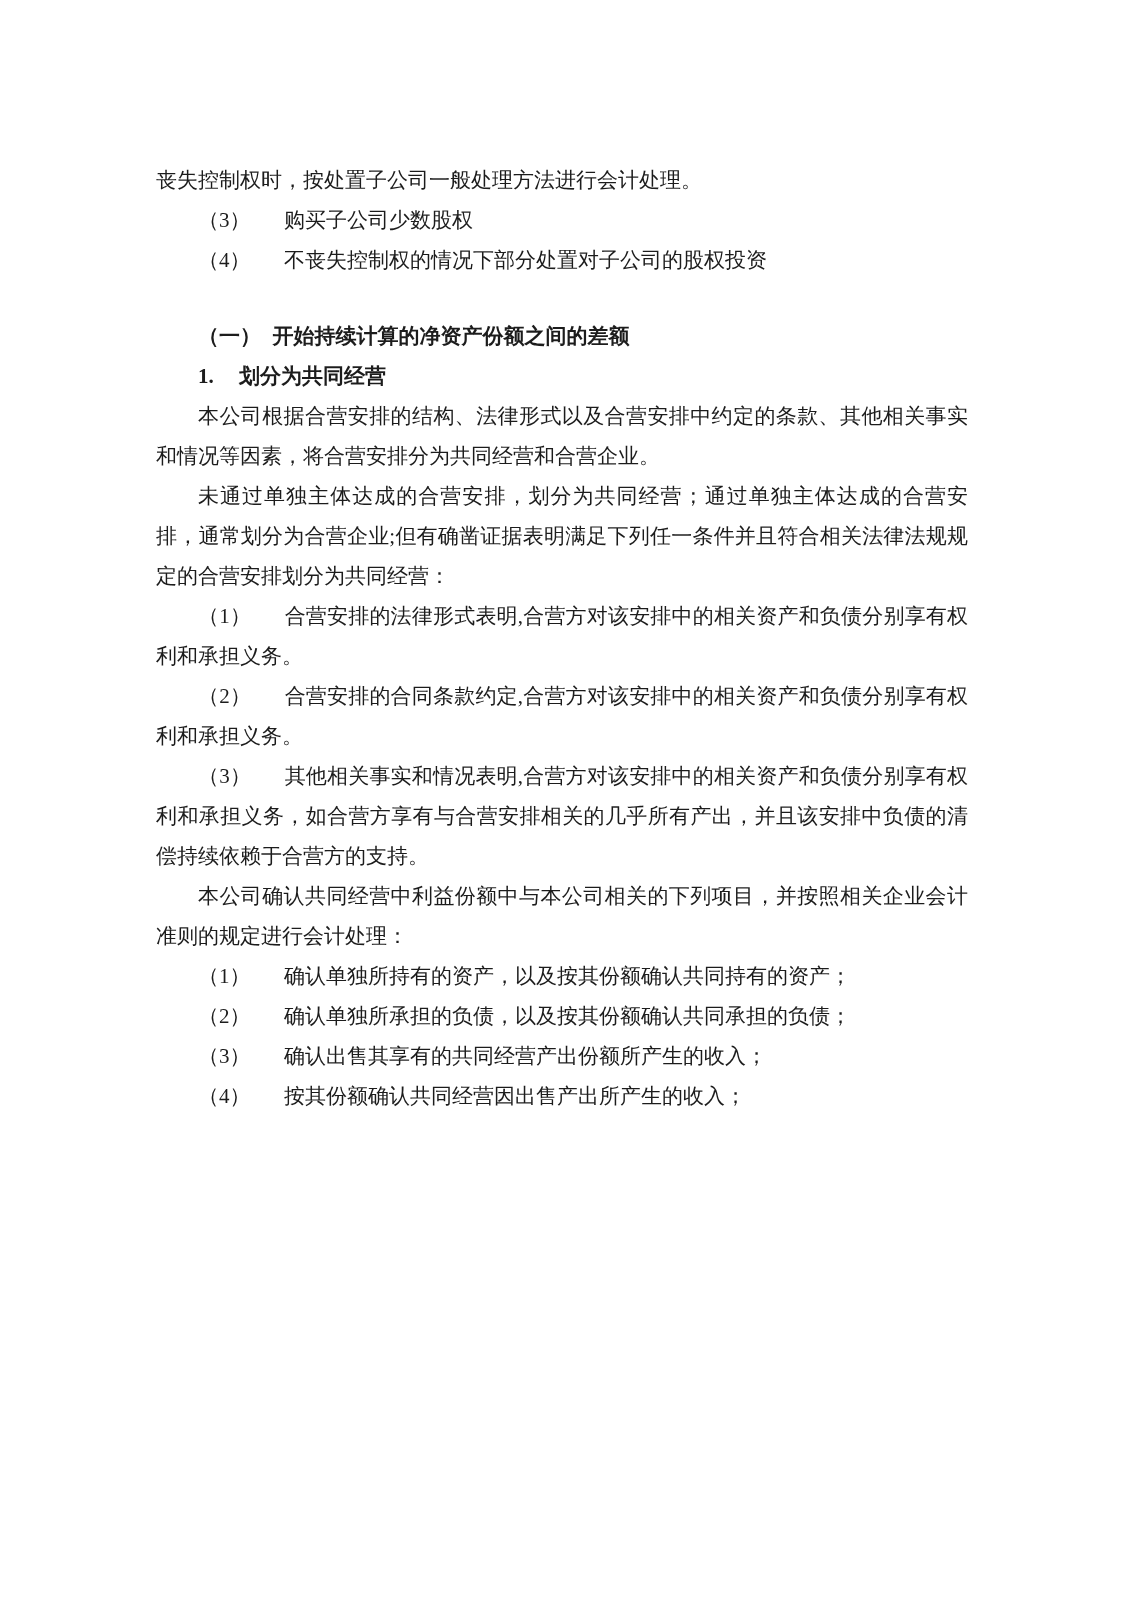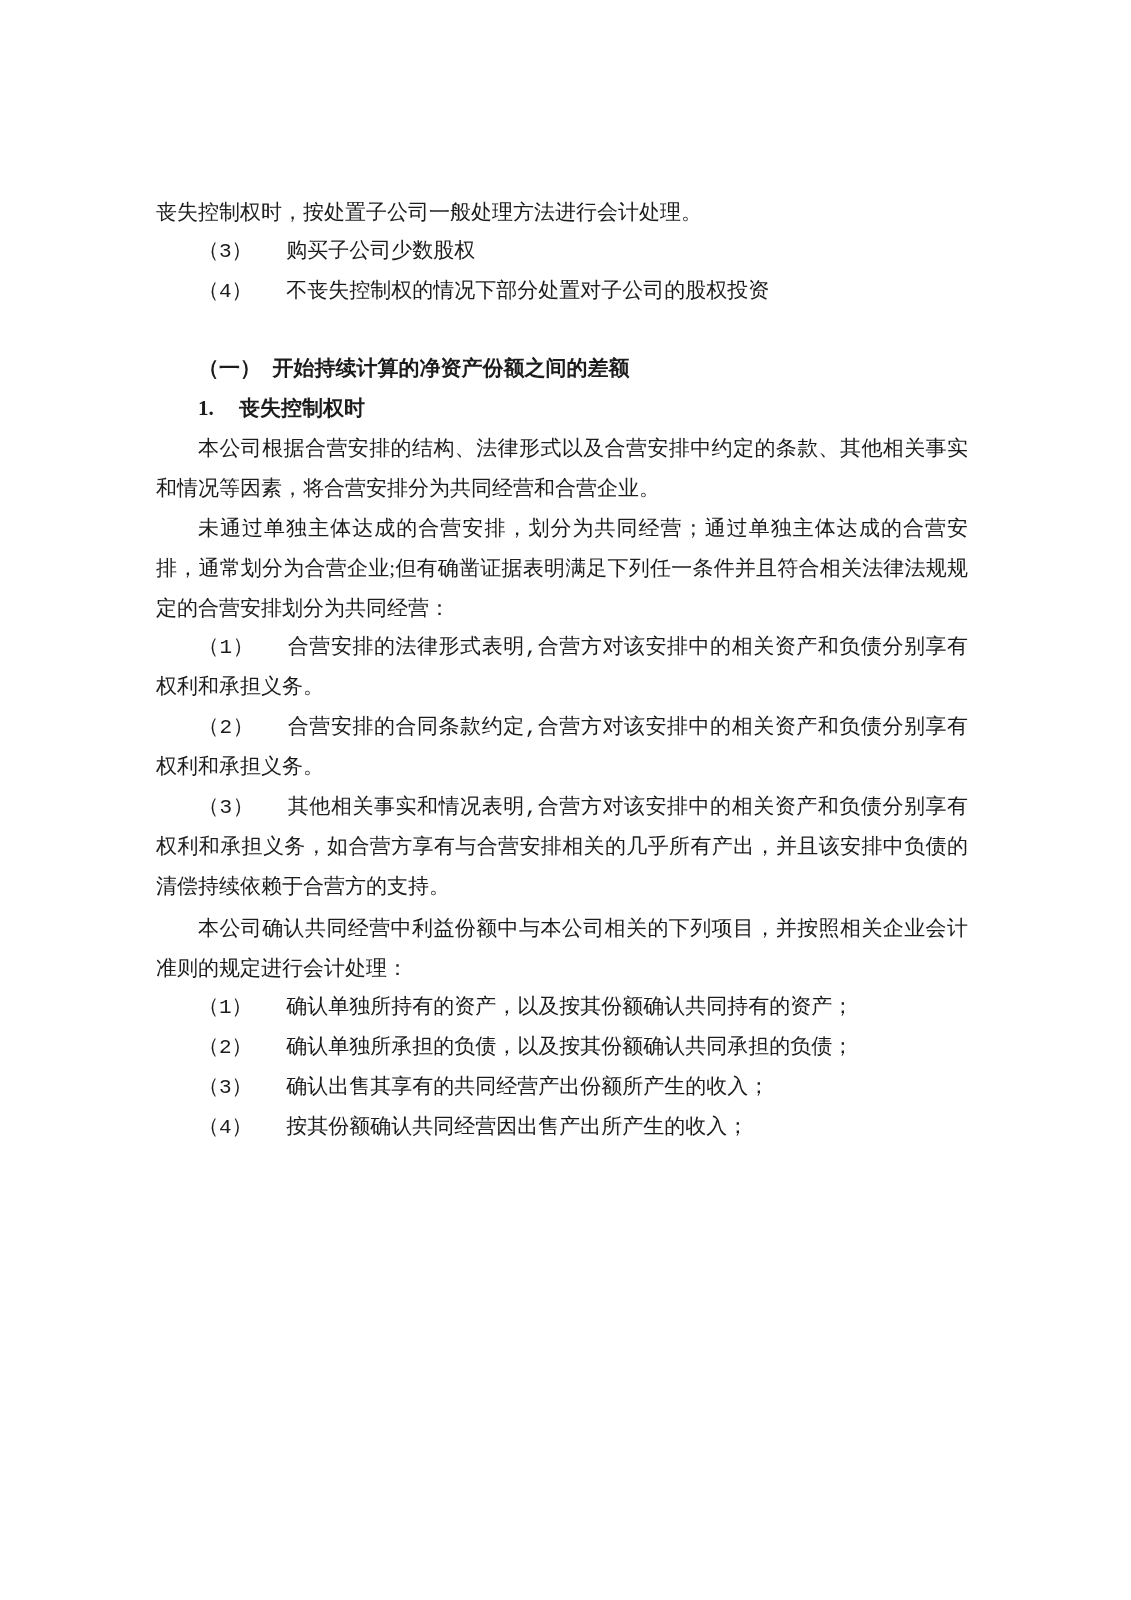--- a/index.html
+++ b/index.html
@@ -4,41 +4,40 @@
 <style>
   html, body { margin: 0; padding: 0; background: #ffffff; }
   .page {
     position: relative;
     width: 1131px;
     height: 1208px;
     background: #ffffff;
     color: #1c1c1c;
     font-family: "Liberation Serif", "DejaVu Serif", serif;
     overflow: hidden;
-    margin-top: 32px;
   }
   .content {
     position: absolute;
     left: 156px;
     top: 160px;
     width: 812px;
   }
   .content p {
     margin: 0;
     font-size: 21px;
     line-height: 40px;
     text-align: justify;
     word-break: break-all;
   }
   
   .p-cont { text-indent: 0; }
   
   .p-ind { text-indent: 2em; }
   
-  .item { text-indent: 2em; font-family: Liberation Mono, monospace; }
+  .item { text-indent: 2em; }
   .item .itext { padding-left: 1.6em; }
   
   .h1 {
     margin-top: 36px !important;
     font-weight: bold;
     font-size: 22px;
     line-height: 45px;
     text-indent: 2em;
   }
   .h1 .htext { padding-left: 0.55em; }
@@ -78,21 +77,21 @@
     <p class="item">
       <span class="num">（4）</span><span class="itext">不丧失控制权的情况下部分处置对子公司的股权投资</span>
     </p>
 
 
     <p class="h1">
       <span class="hnum">（一）</span><span class="htext">开始持续计算的净资产份额之间的差额</span>
     </p>
 
     <p class="h2">
-      <span class="hnum">1.</span><span class="htext">丧失控制权时</span>
+      <span class="hnum">1.</span><span class="htext">划分为共同经营</span>
     </p>
 
     <p class="p-ind">本公司根据合营安排的结构、法律形式以及合营安排中约定的条款、其他相关事实和情况等因素，将合营安排分为共同经营和合营企业。</p>
 
     <p class="p-ind">未通过单独主体达成的合营安排，划分为共同经营；通过单独主体达成的合营安排，通常划分为合营企业;但有确凿证据表明满足下列任一条件并且符合相关法律法规规定的合营安排划分为共同经营：</p>
 
     <p class="item">
       <span class="num">（1）</span><span class="itext">合营安排的法律形式表明,合营方对该安排中的相关资产和负债分别享有权利和承担义务。</span>
     </p>
 

